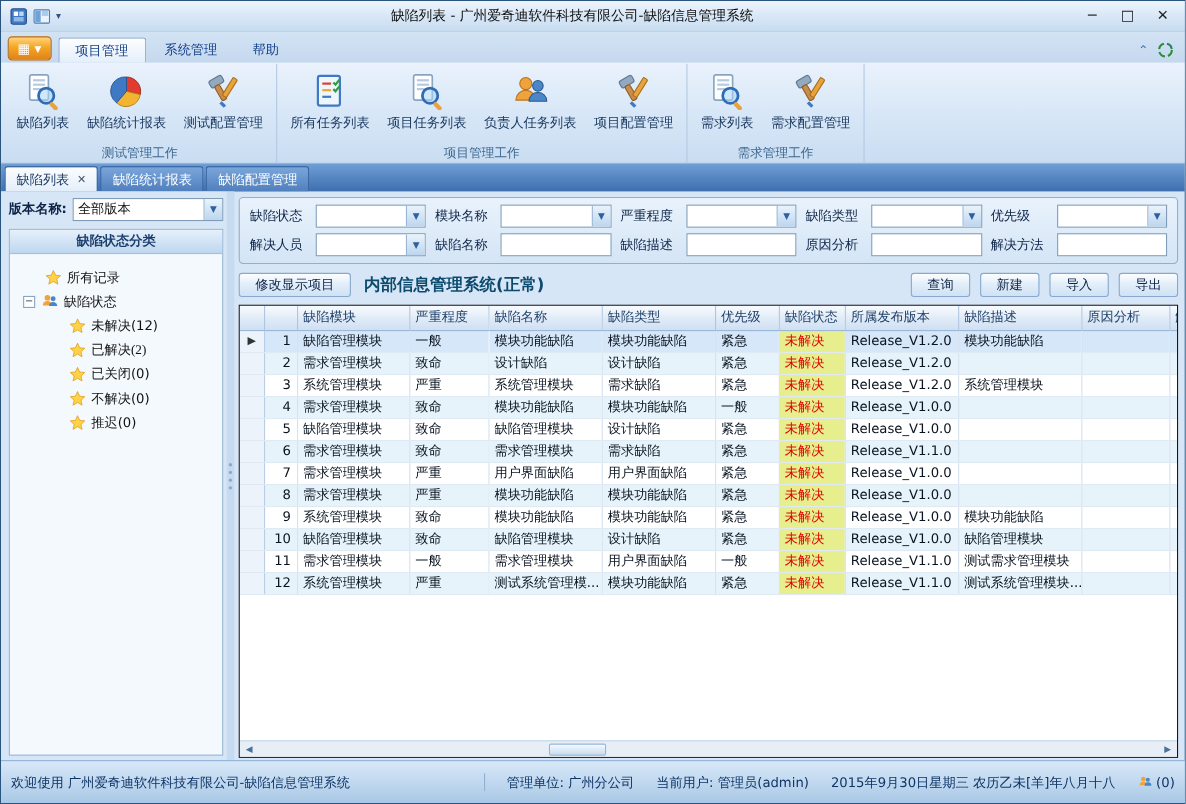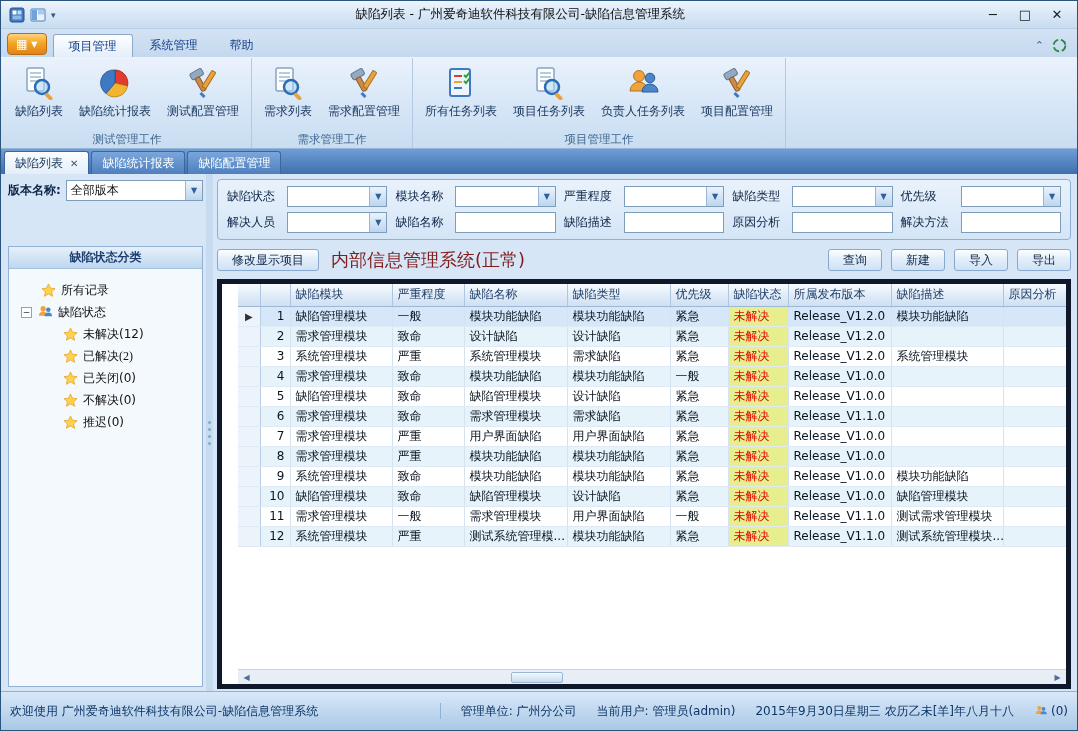--- a/index.html
+++ b/index.html
@@ -36,21 +36,21 @@
   .rgroup-label{height:17px;text-align:center;color:#3e6791;font-size:11.5px;line-height:16px;}
 
   
   .doctabs{height:25px;flex:none;background:linear-gradient(#6f9ed6,#3e6fae);display:flex;align-items:flex-end;padding-left:3px;}
   .doctab{height:23px;padding:0 10px;color:#fff;background:linear-gradient(#7aa6da,#4f7fbd);border:1px solid #3b67a0;border-bottom:none;border-radius:3px 3px 0 0;margin-right:2px;display:flex;align-items:center;gap:7px;}
   .doctab.active{background:linear-gradient(#fbfdff,#e4eef9);color:#1c3a60;}
   .doctab-close{font-size:10px;color:#44536b;}
 
   
   .bodyarea{flex:1;display:flex;min-height:0;}
-  .sidebar{width:205px;flex:none;background:#d7e6f6;display:flex;flex-direction:column;padding:6px 3px 4px 7px;min-height:0;gap:38px;}
+  .sidebar{width:205px;flex:none;background:#d7e6f6;display:flex;flex-direction:column;padding:6px 3px 4px 7px;min-height:0;}
   .version-row{display:flex;align-items:center;gap:5px;margin-bottom:7px;flex:none;}
   .version-label{font-weight:bold;color:#0d2447;white-space:nowrap;}
   .combo{height:21px;background:#fff;border:1px solid #7f9db9;display:flex;align-items:center;overflow:hidden;}
   .combo .combo-value{flex:1;padding:0 4px;white-space:nowrap;overflow:hidden;}
   .combo-btn{width:17px;align-self:stretch;background:linear-gradient(#eaf3fc,#bcd6ef);border-left:1px solid #9ab6d4;display:flex;align-items:center;justify-content:center;color:#2f5f9e;font-size:8px;flex:none;}
   .version-row .combo{flex:1;}
   .side-panel{flex:1;border:1px solid #93b2d3;background:#f4f9fe;display:flex;flex-direction:column;min-height:0;}
   .side-panel-header{height:22px;flex:none;background:linear-gradient(#e6f0fb,#bed7ef);border-bottom:1px solid #a4c0dd;color:#1c3f6e;font-weight:bold;text-align:center;line-height:21px;}
   .tree{padding:10px 2px;flex:1;overflow:hidden;}
   .tree-item{height:22px;display:flex;align-items:center;gap:5px;white-space:nowrap;}
@@ -64,24 +64,24 @@
   .main{flex:1;display:flex;flex-direction:column;padding:5px 6px 2px 4px;min-width:0;min-height:0;}
   .filter-panel{flex:none;border:1px solid #8fb0d4;border-radius:4px;background:linear-gradient(#e9f2fc,#d4e5f6);padding:6px 9px;display:grid;grid-template-rows:auto auto;row-gap:5px;}
   .f-row{display:grid;grid-template-columns:repeat(5,1fr);column-gap:8px;}
   .f-item{display:flex;align-items:center;gap:4px;min-width:0;}
   .f-label{width:56px;flex:none;color:#0d2447;white-space:nowrap;}
   .f-item .combo{flex:1;min-width:0;}
   .f-text{flex:1;min-width:0;height:21px;border:1px solid #7f9db9;background:#fff;padding:0 4px;font:inherit;}
 
   .toolbar{flex:none;display:flex;align-items:center;margin:8px 0 7px;gap:12px;}
   .btn{height:22px;padding:0 14px;background:linear-gradient(#fcfeff,#e3eefa 45%,#cfe2f4);border:1px solid #88a9cf;border-radius:3px;color:#0d2447;display:inline-flex;align-items:center;justify-content:center;white-space:nowrap;font-size:12px;}
-  .sys-label{font-weight:normal;font-size:18px;color:#7f1d1d;}
+  .sys-label{font-weight:bold;font-size:15px;color:#0c4a6e;}
   .toolbar-right{margin-left:auto;display:flex;gap:9px;}
 
-  .grid-panel{flex:1;border:5px solid #0f172a;background:#fff;display:flex;flex-direction:column;min-height:0;overflow:hidden;padding-left:16px;}
+  .grid-panel{flex:1;border:1px solid #0f172a;background:#fff;display:flex;flex-direction:column;min-height:0;overflow:hidden;}
   .grid-scroll{flex:1;overflow:hidden;background:#fff;}
   table{border-collapse:collapse;table-layout:fixed;}
   th{height:22px;background:linear-gradient(#f8fbfe,#dde9f7 60%,#cfe0f2);border-right:1px solid #aec6e0;border-bottom:1px solid #9db8d6;color:#1f3f68;font-weight:normal;font-size:12px;padding:0 5px;text-align:left;white-space:nowrap;overflow:hidden;}
   td{height:20px;border-right:1px solid #d5e2f0;border-bottom:1px solid #dfeaf5;padding:0 5px;white-space:nowrap;overflow:hidden;font-size:12px;color:#09131f;background:#fff;}
   tr.alt td{background:#e7f3fb;}
   tr.sel td{background:#d5e7f9;}
   td.status{background:#e7ee8e !important;color:#e00500;}
   td.ind{background:#ecf3fb !important;border-right:1px solid #b9cde4;text-align:center;color:#333;font-size:10px;padding:0;}
   td.num{text-align:right;}
 
@@ -192,96 +192,96 @@
             <span class="rbtn-label">测试配置管理</span>
           </div>
         </div>
         <div class="rgroup-label">测试管理工作</div>
       </div>
       <div class="rgroup">
         <div class="rgroup-buttons">
           <div class="rbtn">
             <span class="icon">
               <svg viewBox="0 0 34 34" width="34" height="34">
+                <rect x="6" y="3" width="20" height="27" rx="2" fill="#eef6fd" stroke="#3f79c4" stroke-width="2"></rect>
+                <rect x="10" y="9" width="8" height="2" fill="#e03c2f"></rect>
+                <rect x="10" y="15" width="8" height="2" fill="#f2a431"></rect>
+                <rect x="10" y="21" width="8" height="2" fill="#3f79c4"></rect>
+                <path d="M20 9 l2 2 3.5-4.5" stroke="#2f9e3f" stroke-width="2" fill="none"></path>
+                <path d="M20 15 l2 2 3.5-4.5" stroke="#2f9e3f" stroke-width="2" fill="none"></path>
+              </svg>
+            </span>
+            <span class="rbtn-label">所有任务列表</span>
+          </div>
+          <div class="rbtn">
+            <span class="icon">
+              <svg viewBox="0 0 34 34" width="34" height="34">
                 <rect x="5" y="2" width="17" height="23" rx="2" fill="#fdfeff" stroke="#8aa4c0" stroke-width="1.5"></rect>
                 <rect x="8" y="6" width="11" height="2" fill="#b8cadd"></rect>
                 <rect x="8" y="10" width="11" height="2" fill="#b8cadd"></rect>
                 <rect x="8" y="14" width="8" height="2" fill="#b8cadd"></rect>
                 <circle cx="20" cy="21" r="7" fill="rgba(170,215,245,.55)" stroke="#2e6db5" stroke-width="2.5"></circle>
                 <rect x="25" y="26" width="9" height="4" rx="2" transform="rotate(45 25 26)" fill="#e8a33d"></rect>
               </svg>
             </span>
-            <span class="rbtn-label">需求列表</span>
+            <span class="rbtn-label">项目任务列表</span>
+          </div>
+          <div class="rbtn">
+            <span class="icon">
+              <svg viewBox="0 0 34 34" width="34" height="34">
+                <circle cx="13" cy="10" r="5.5" fill="#f0a23c" stroke="#b5741c"></circle>
+                <path d="M4 25 a9 9 0 0 1 18 0 z" fill="#f0a23c" stroke="#b5741c"></path>
+                <circle cx="24" cy="12" r="4.8" fill="#4a86c8" stroke="#2c5c94"></circle>
+                <path d="M16 26 a8 8 0 0 1 16 0 z" fill="#4a86c8" stroke="#2c5c94"></path>
+              </svg>
+            </span>
+            <span class="rbtn-label">负责人任务列表</span>
           </div>
           <div class="rbtn">
             <span class="icon">
               <svg viewBox="0 0 34 34" width="34" height="34">
                 <rect x="4" y="5" width="13" height="7" rx="2" fill="#93a9c0" stroke="#5f7891" transform="rotate(-30 10 8)"></rect>
                 <rect x="12" y="11" width="5" height="15" rx="2" fill="#c98c4a" stroke="#8f5c26" transform="rotate(-30 14 18)"></rect>
                 <rect x="21" y="4" width="4.5" height="19" rx="1" fill="#e8a33d" stroke="#a96f1b" transform="rotate(32 23 13)"></rect>
                 <path d="M14.5 27 l4 4" stroke="#3f79c4" stroke-width="3"></path>
               </svg>
             </span>
-            <span class="rbtn-label">需求配置管理</span>
+            <span class="rbtn-label">项目配置管理</span>
           </div>
         </div>
-        <div class="rgroup-label">需求管理工作</div>
+        <div class="rgroup-label">项目管理工作</div>
       </div>
       <div class="rgroup">
         <div class="rgroup-buttons">
-          <div class="rbtn">
-            <span class="icon">
-              <svg viewBox="0 0 34 34" width="34" height="34">
-                <rect x="6" y="3" width="20" height="27" rx="2" fill="#eef6fd" stroke="#3f79c4" stroke-width="2"></rect>
-                <rect x="10" y="9" width="8" height="2" fill="#e03c2f"></rect>
-                <rect x="10" y="15" width="8" height="2" fill="#f2a431"></rect>
-                <rect x="10" y="21" width="8" height="2" fill="#3f79c4"></rect>
-                <path d="M20 9 l2 2 3.5-4.5" stroke="#2f9e3f" stroke-width="2" fill="none"></path>
-                <path d="M20 15 l2 2 3.5-4.5" stroke="#2f9e3f" stroke-width="2" fill="none"></path>
-              </svg>
-            </span>
-            <span class="rbtn-label">所有任务列表</span>
-          </div>
           <div class="rbtn">
             <span class="icon">
               <svg viewBox="0 0 34 34" width="34" height="34">
                 <rect x="5" y="2" width="17" height="23" rx="2" fill="#fdfeff" stroke="#8aa4c0" stroke-width="1.5"></rect>
                 <rect x="8" y="6" width="11" height="2" fill="#b8cadd"></rect>
                 <rect x="8" y="10" width="11" height="2" fill="#b8cadd"></rect>
                 <rect x="8" y="14" width="8" height="2" fill="#b8cadd"></rect>
                 <circle cx="20" cy="21" r="7" fill="rgba(170,215,245,.55)" stroke="#2e6db5" stroke-width="2.5"></circle>
                 <rect x="25" y="26" width="9" height="4" rx="2" transform="rotate(45 25 26)" fill="#e8a33d"></rect>
               </svg>
             </span>
-            <span class="rbtn-label">项目任务列表</span>
-          </div>
-          <div class="rbtn">
-            <span class="icon">
-              <svg viewBox="0 0 34 34" width="34" height="34">
-                <circle cx="13" cy="10" r="5.5" fill="#f0a23c" stroke="#b5741c"></circle>
-                <path d="M4 25 a9 9 0 0 1 18 0 z" fill="#f0a23c" stroke="#b5741c"></path>
-                <circle cx="24" cy="12" r="4.8" fill="#4a86c8" stroke="#2c5c94"></circle>
-                <path d="M16 26 a8 8 0 0 1 16 0 z" fill="#4a86c8" stroke="#2c5c94"></path>
-              </svg>
-            </span>
-            <span class="rbtn-label">负责人任务列表</span>
+            <span class="rbtn-label">需求列表</span>
           </div>
           <div class="rbtn">
             <span class="icon">
               <svg viewBox="0 0 34 34" width="34" height="34">
                 <rect x="4" y="5" width="13" height="7" rx="2" fill="#93a9c0" stroke="#5f7891" transform="rotate(-30 10 8)"></rect>
                 <rect x="12" y="11" width="5" height="15" rx="2" fill="#c98c4a" stroke="#8f5c26" transform="rotate(-30 14 18)"></rect>
                 <rect x="21" y="4" width="4.5" height="19" rx="1" fill="#e8a33d" stroke="#a96f1b" transform="rotate(32 23 13)"></rect>
                 <path d="M14.5 27 l4 4" stroke="#3f79c4" stroke-width="3"></path>
               </svg>
             </span>
-            <span class="rbtn-label">项目配置管理</span>
+            <span class="rbtn-label">需求配置管理</span>
           </div>
         </div>
-        <div class="rgroup-label">项目管理工作</div>
+        <div class="rgroup-label">需求管理工作</div>
       </div>
     </div>
 
   <div class="doctabs" id="doc-tabs">
       <div class="doctab active">
         <span>缺陷列表</span>
         <span class="doctab-close">✕</span>
       </div>
       <div class="doctab">
         <span>缺陷统计报表</span>

